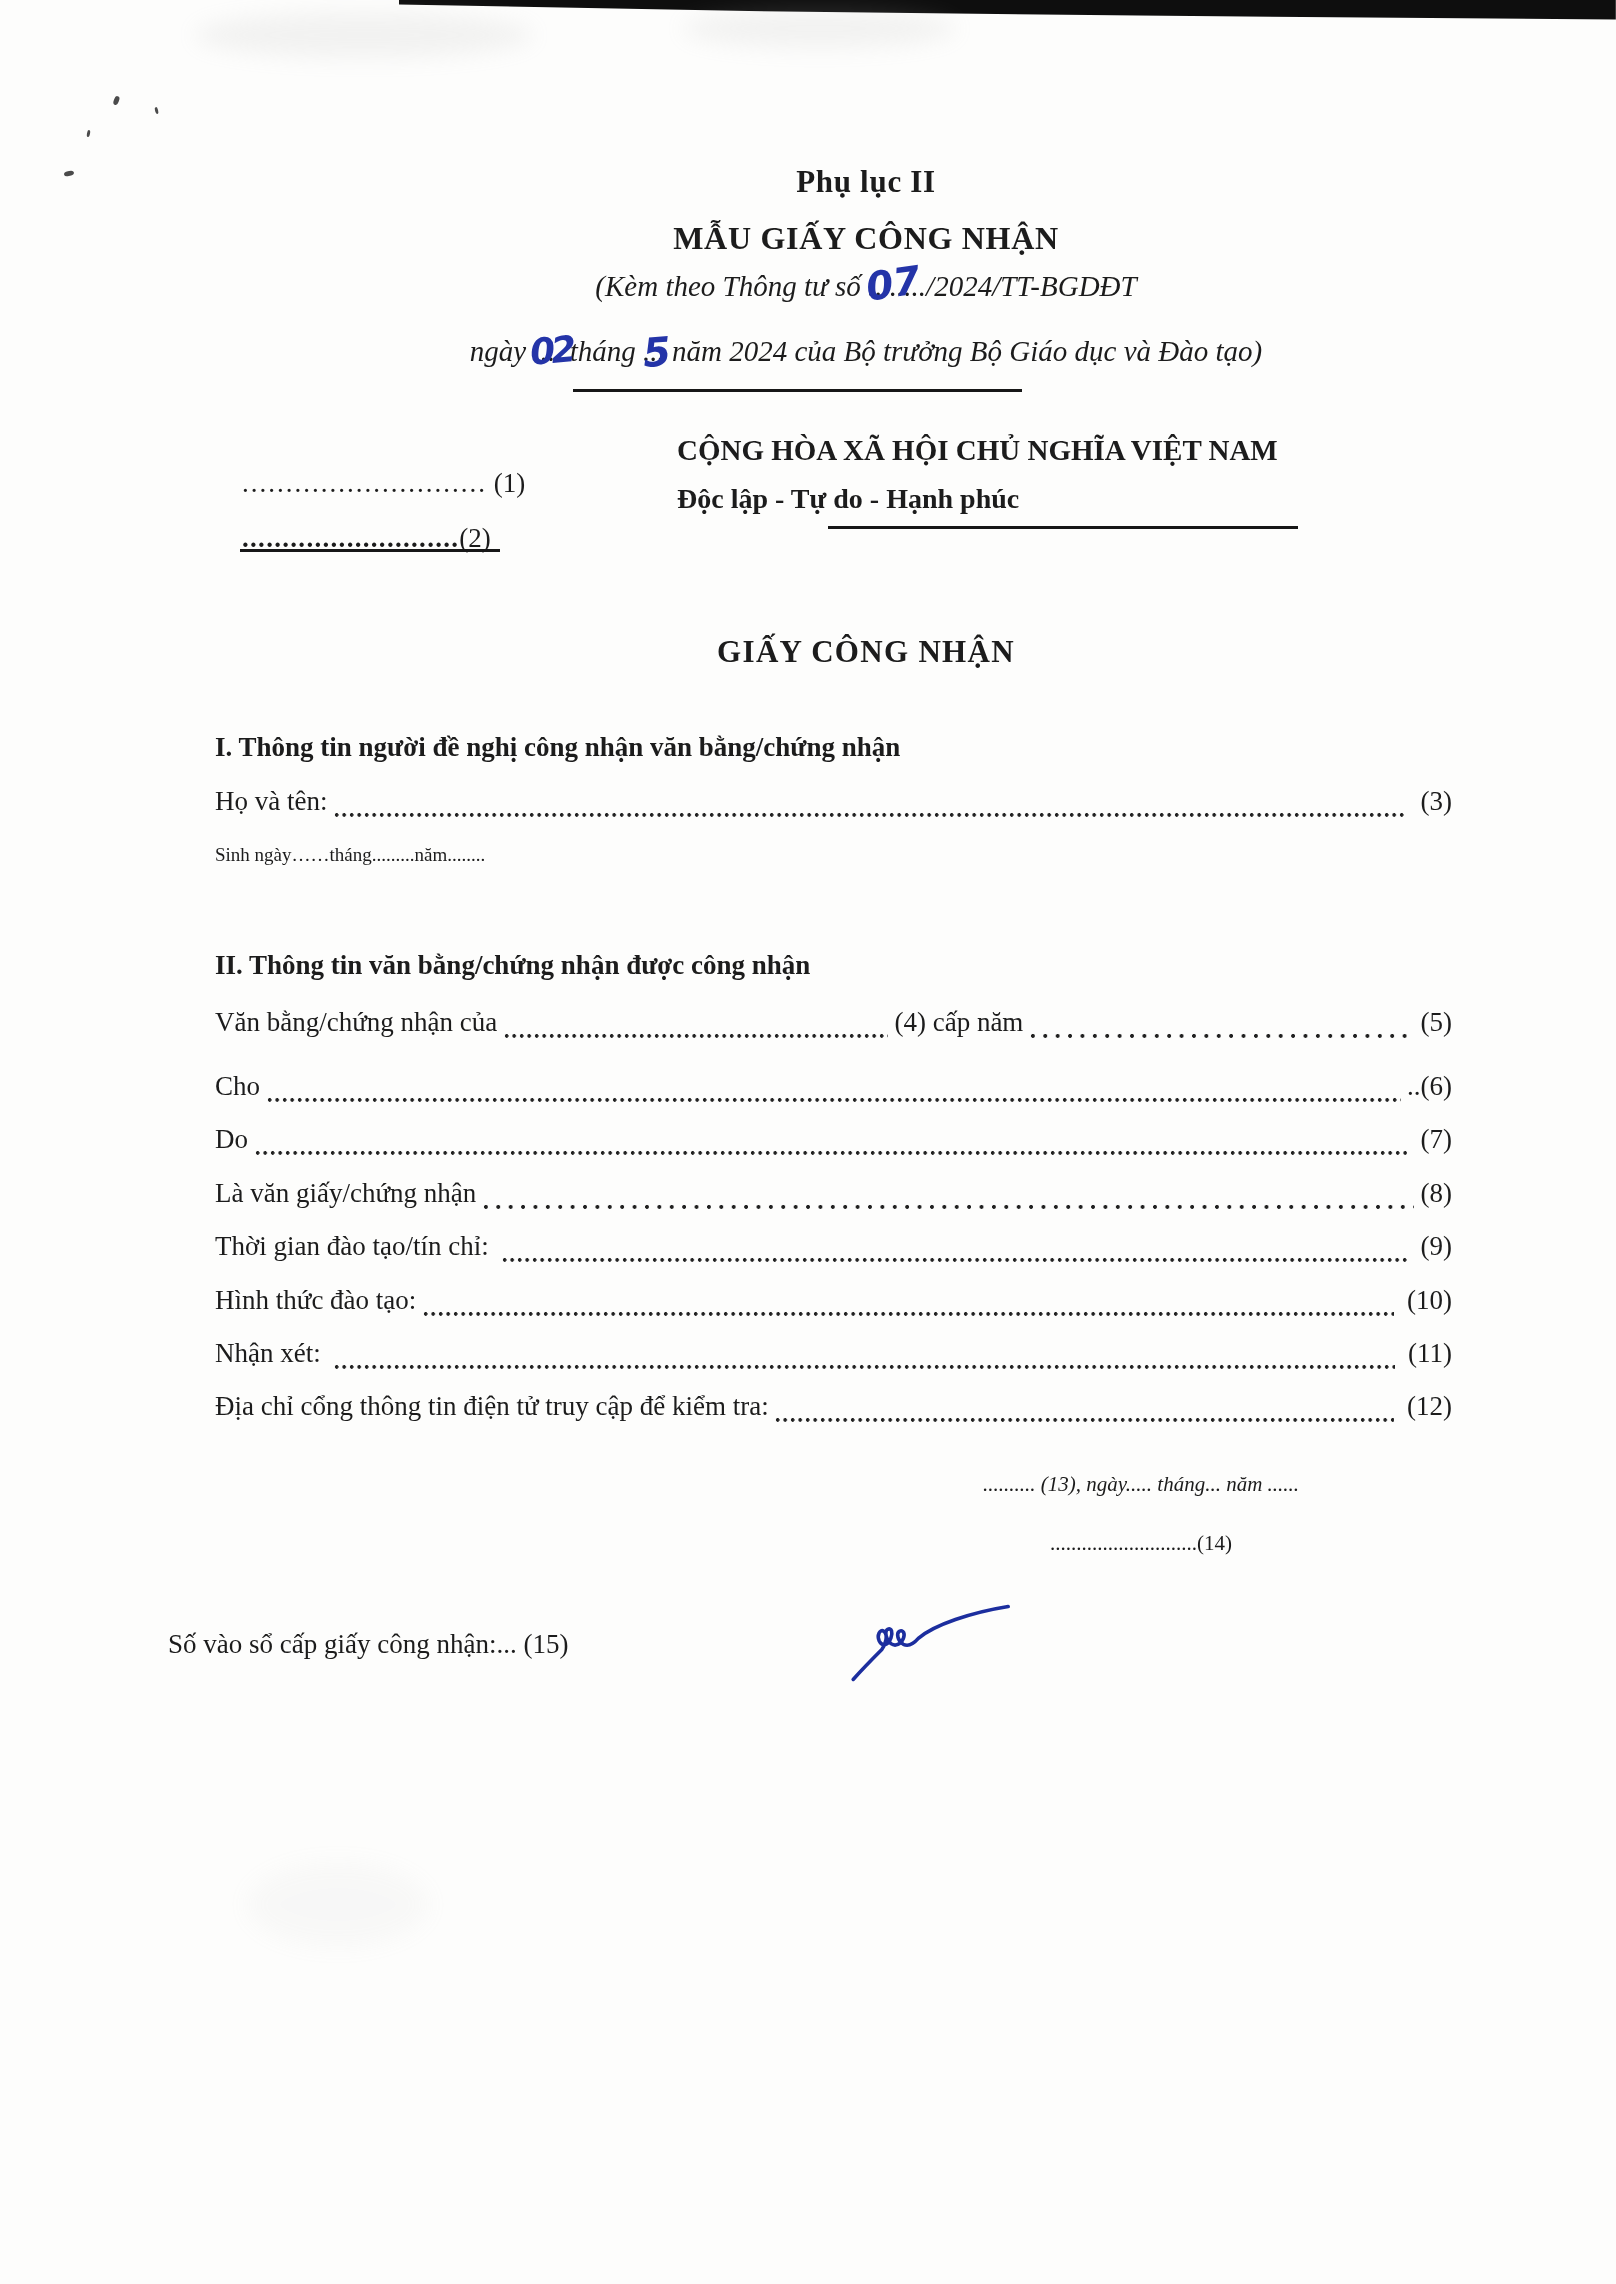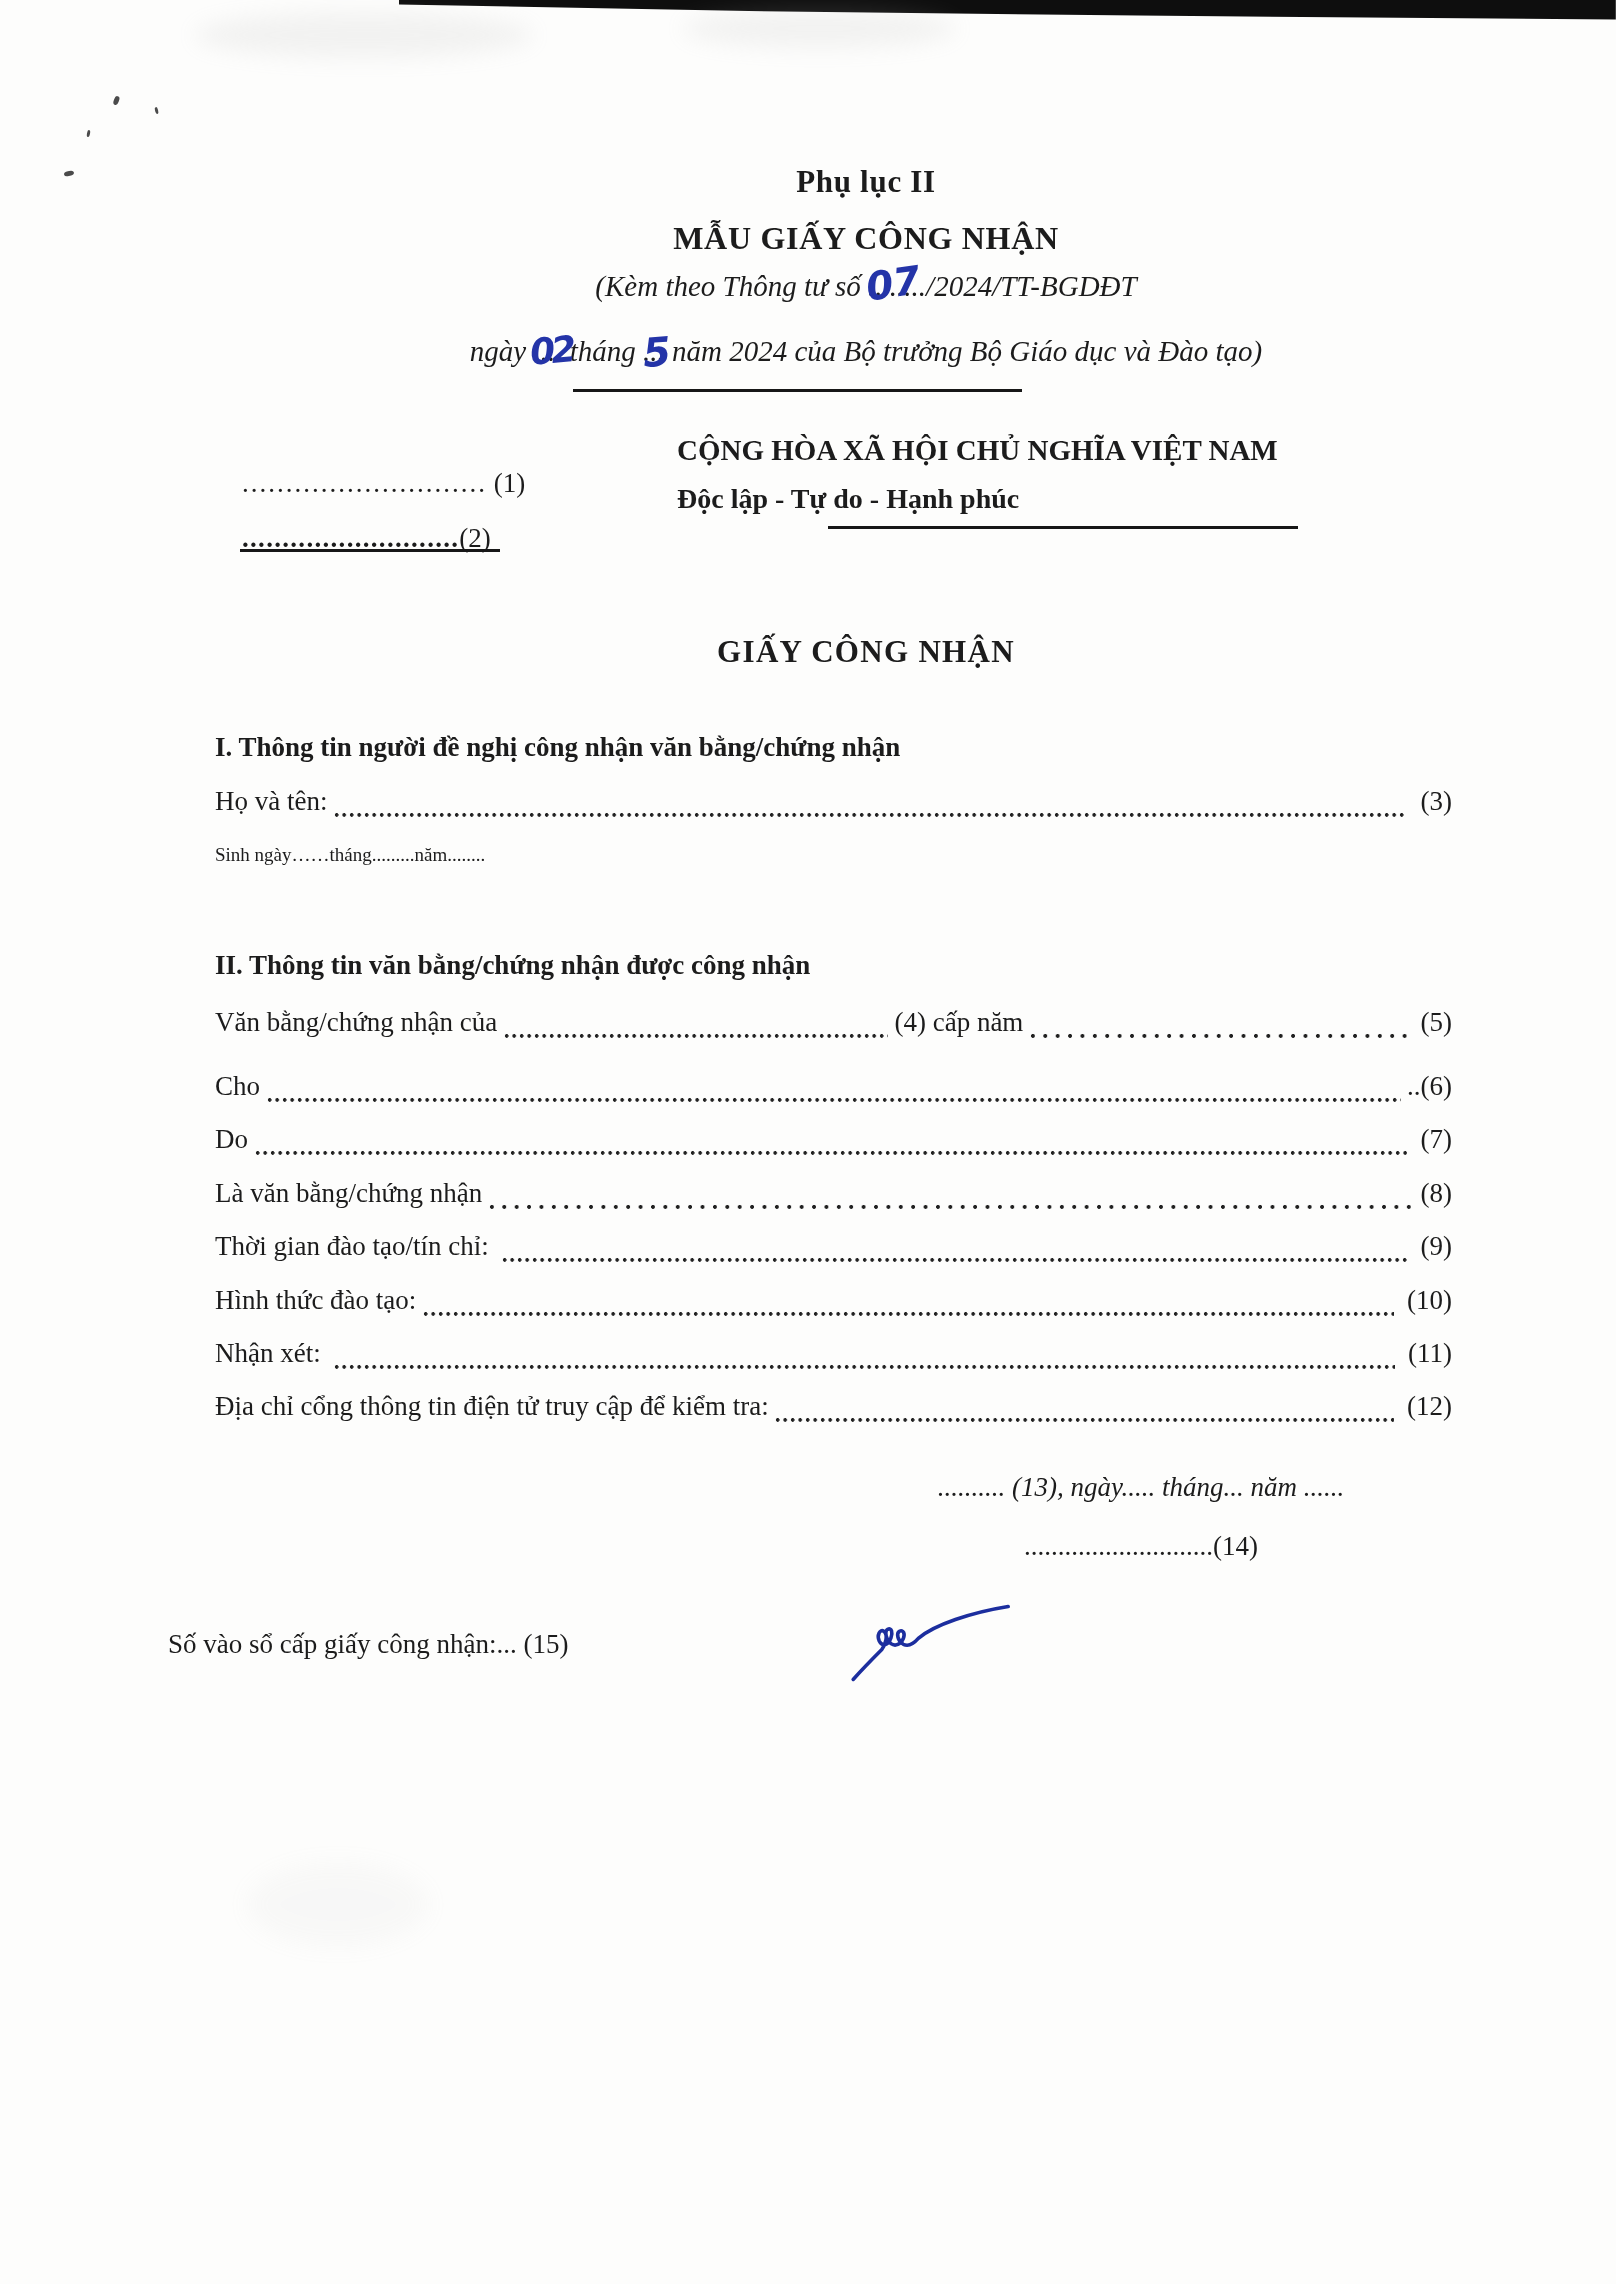--- a/index.html
+++ b/index.html
@@ -55,21 +55,21 @@
     background-size:7.5px 5.9px;
     background-repeat:repeat-x;
     background-position:0 100%;
   }
   .leader.wide{
     background-image:radial-gradient(circle at 2.9px 2.9px,#202020 1.7px,rgba(0,0,0,0) 2.2px);
     background-size:12.4px 5.9px;
   }
   .plain-line{position:absolute;left:215px;font-size:19px;white-space:pre;}
   
-  .sig-line{position:absolute;left:866px;width:550px;text-align:center;font-size:27px;white-space:pre;}
+  .sig-line{position:absolute;left:866px;width:550px;text-align:center;font-size:21px;white-space:pre;}
   .place-date{top:1472px;font-style:italic;}
   .signer{top:1531px;}
   .registry{position:absolute;left:168px;top:1629px;font-size:27px;white-space:pre;}
   
   .speck{position:absolute;background:#2b2b2b;border-radius:45%;opacity:.85;}
   .blob{position:absolute;border-radius:50%;background:#b9b9b9;filter:blur(10.4px);opacity:.16;}
   svg{display:block;}
 </style>
 </head>
 <body>
@@ -138,21 +138,21 @@
     <span class="marker">..(6)</span>
   </div>
 
   <div class="frow" style="top:1123px;">
     <span class="lbl">Do</span>
     <span class="leader"></span>
     <span class="marker"> (7)</span>
   </div>
 
   <div class="frow" style="top:1177px;">
-    <span class="lbl">Là văn bằng/chứng nhận</span>
+    <span class="lbl">Là văn giấy/chứng nhận</span>
     <span class="leader wide"></span>
     <span class="marker">(8)</span>
   </div>
 
   <div class="frow" style="top:1230px;">
     <span class="lbl">Thời gian đào tạo/tín chỉ: </span>
     <span class="leader"></span>
     <span class="marker"> (9)</span>
   </div>
 

